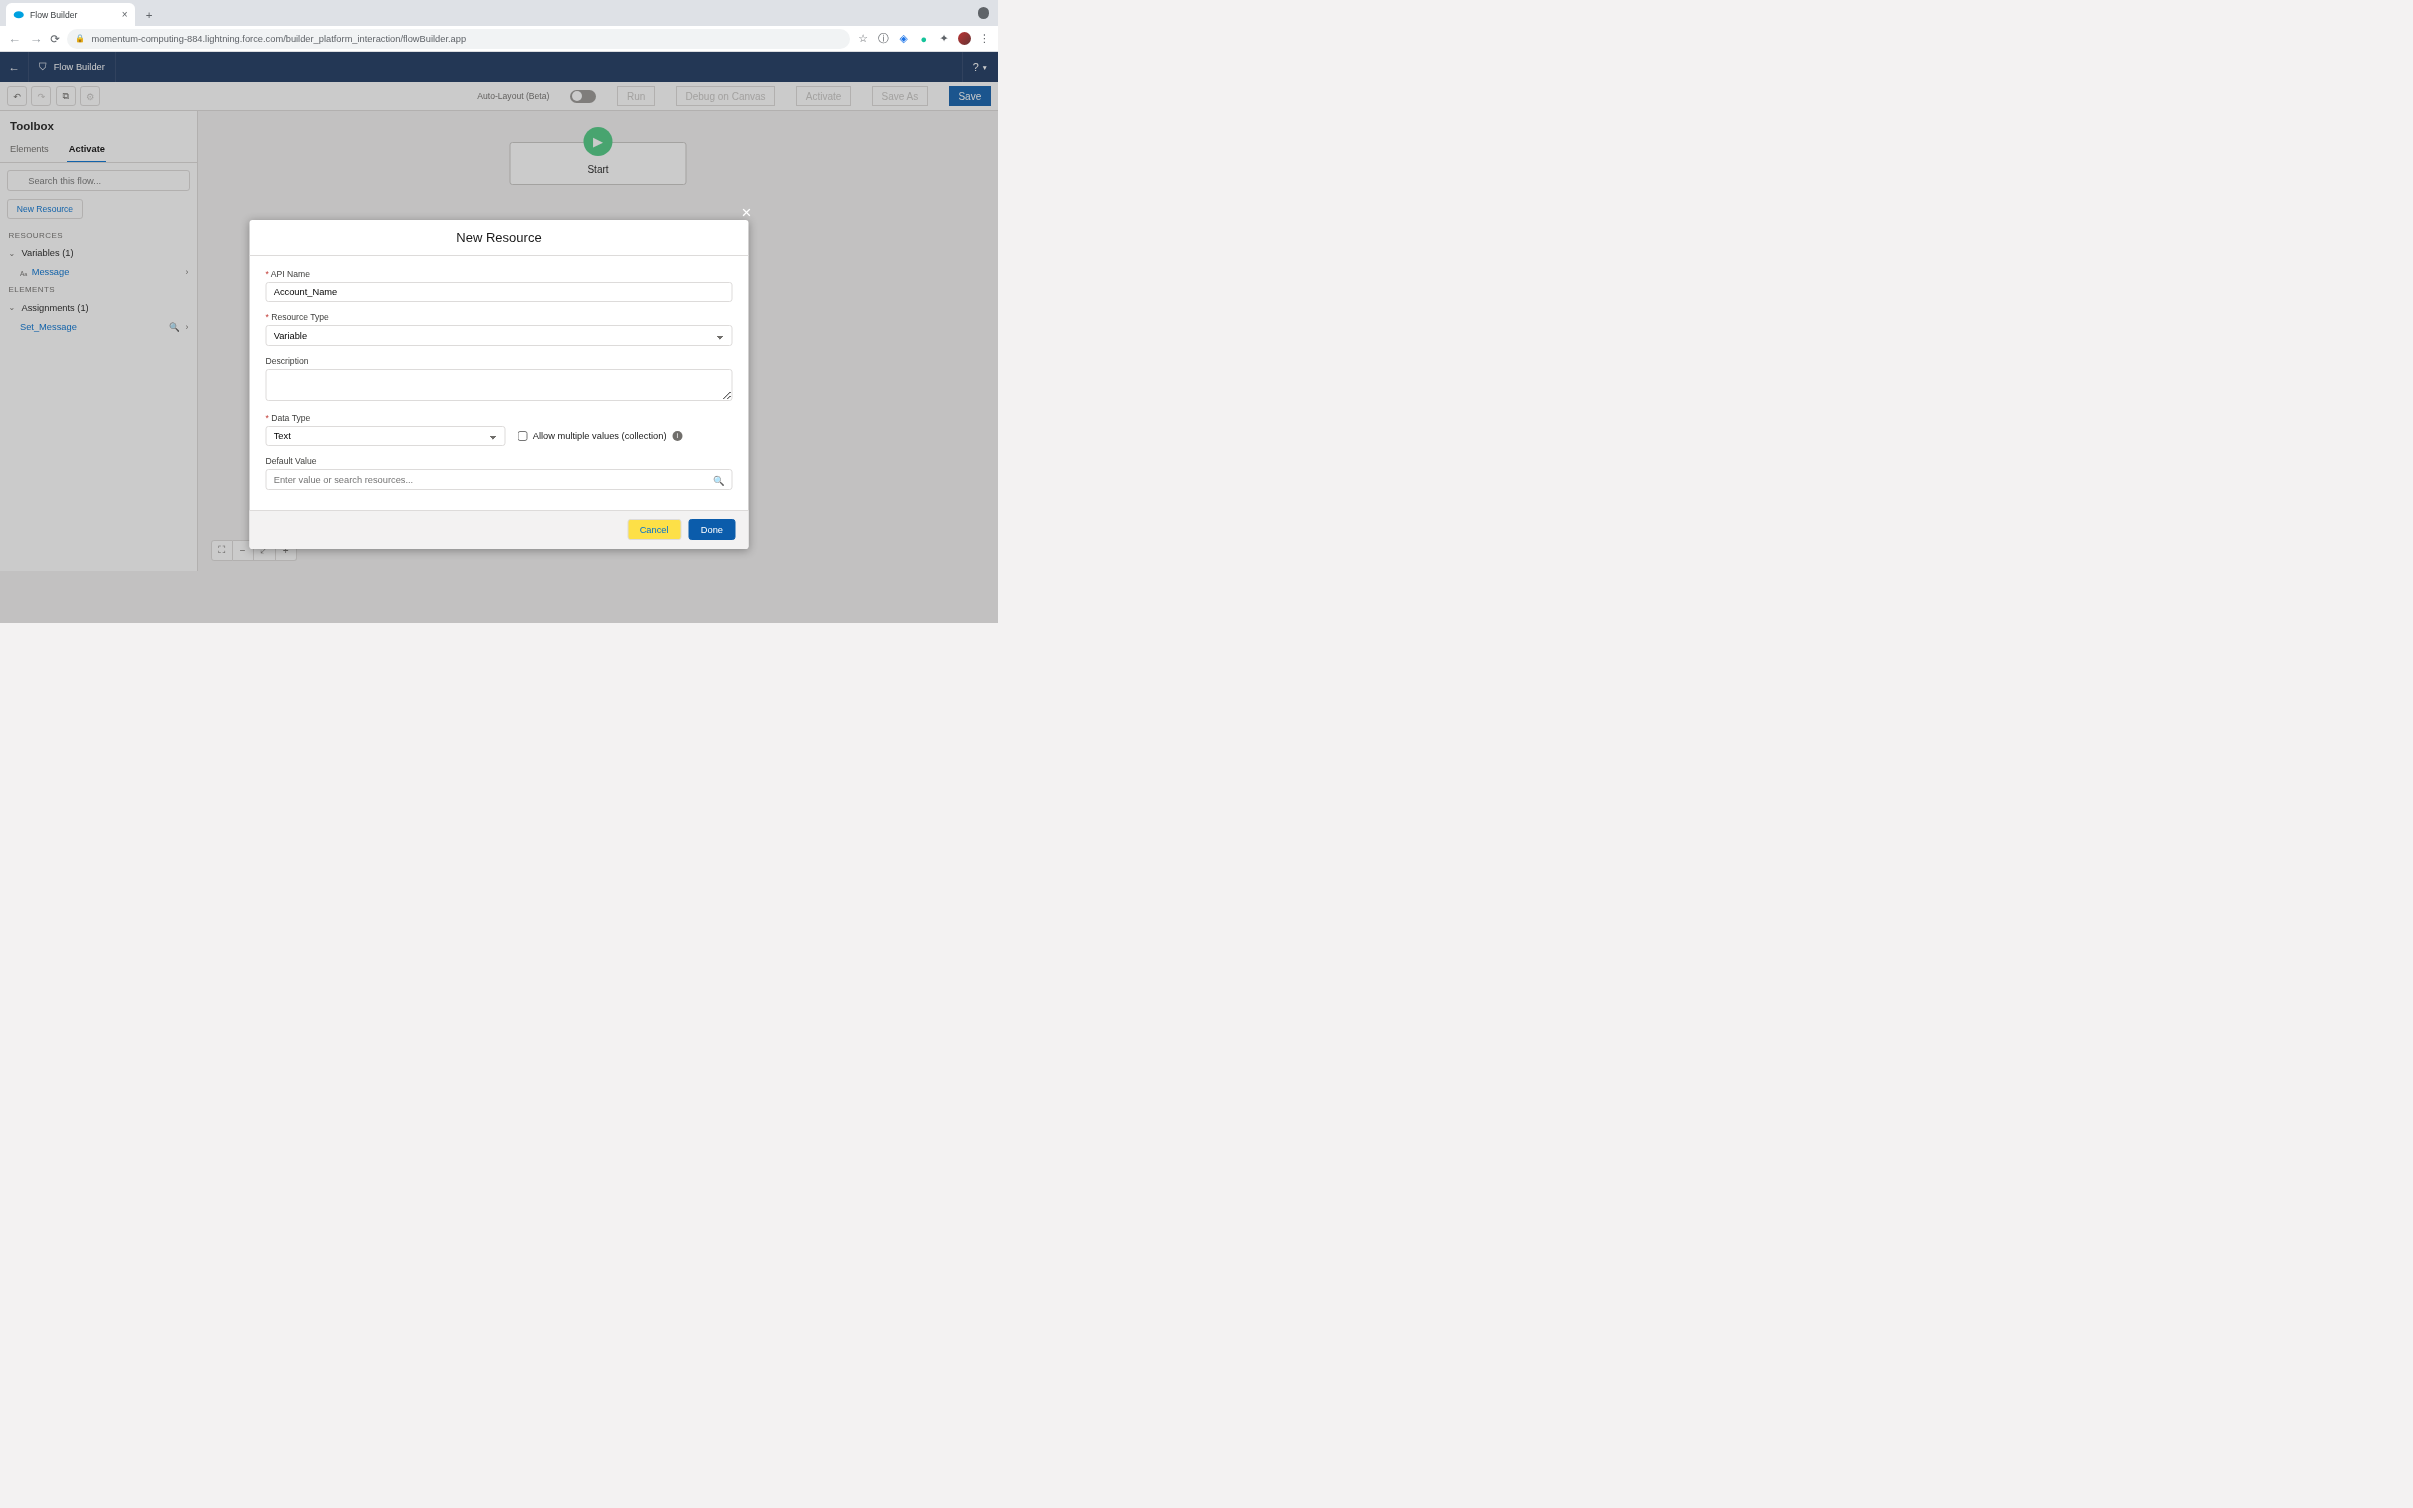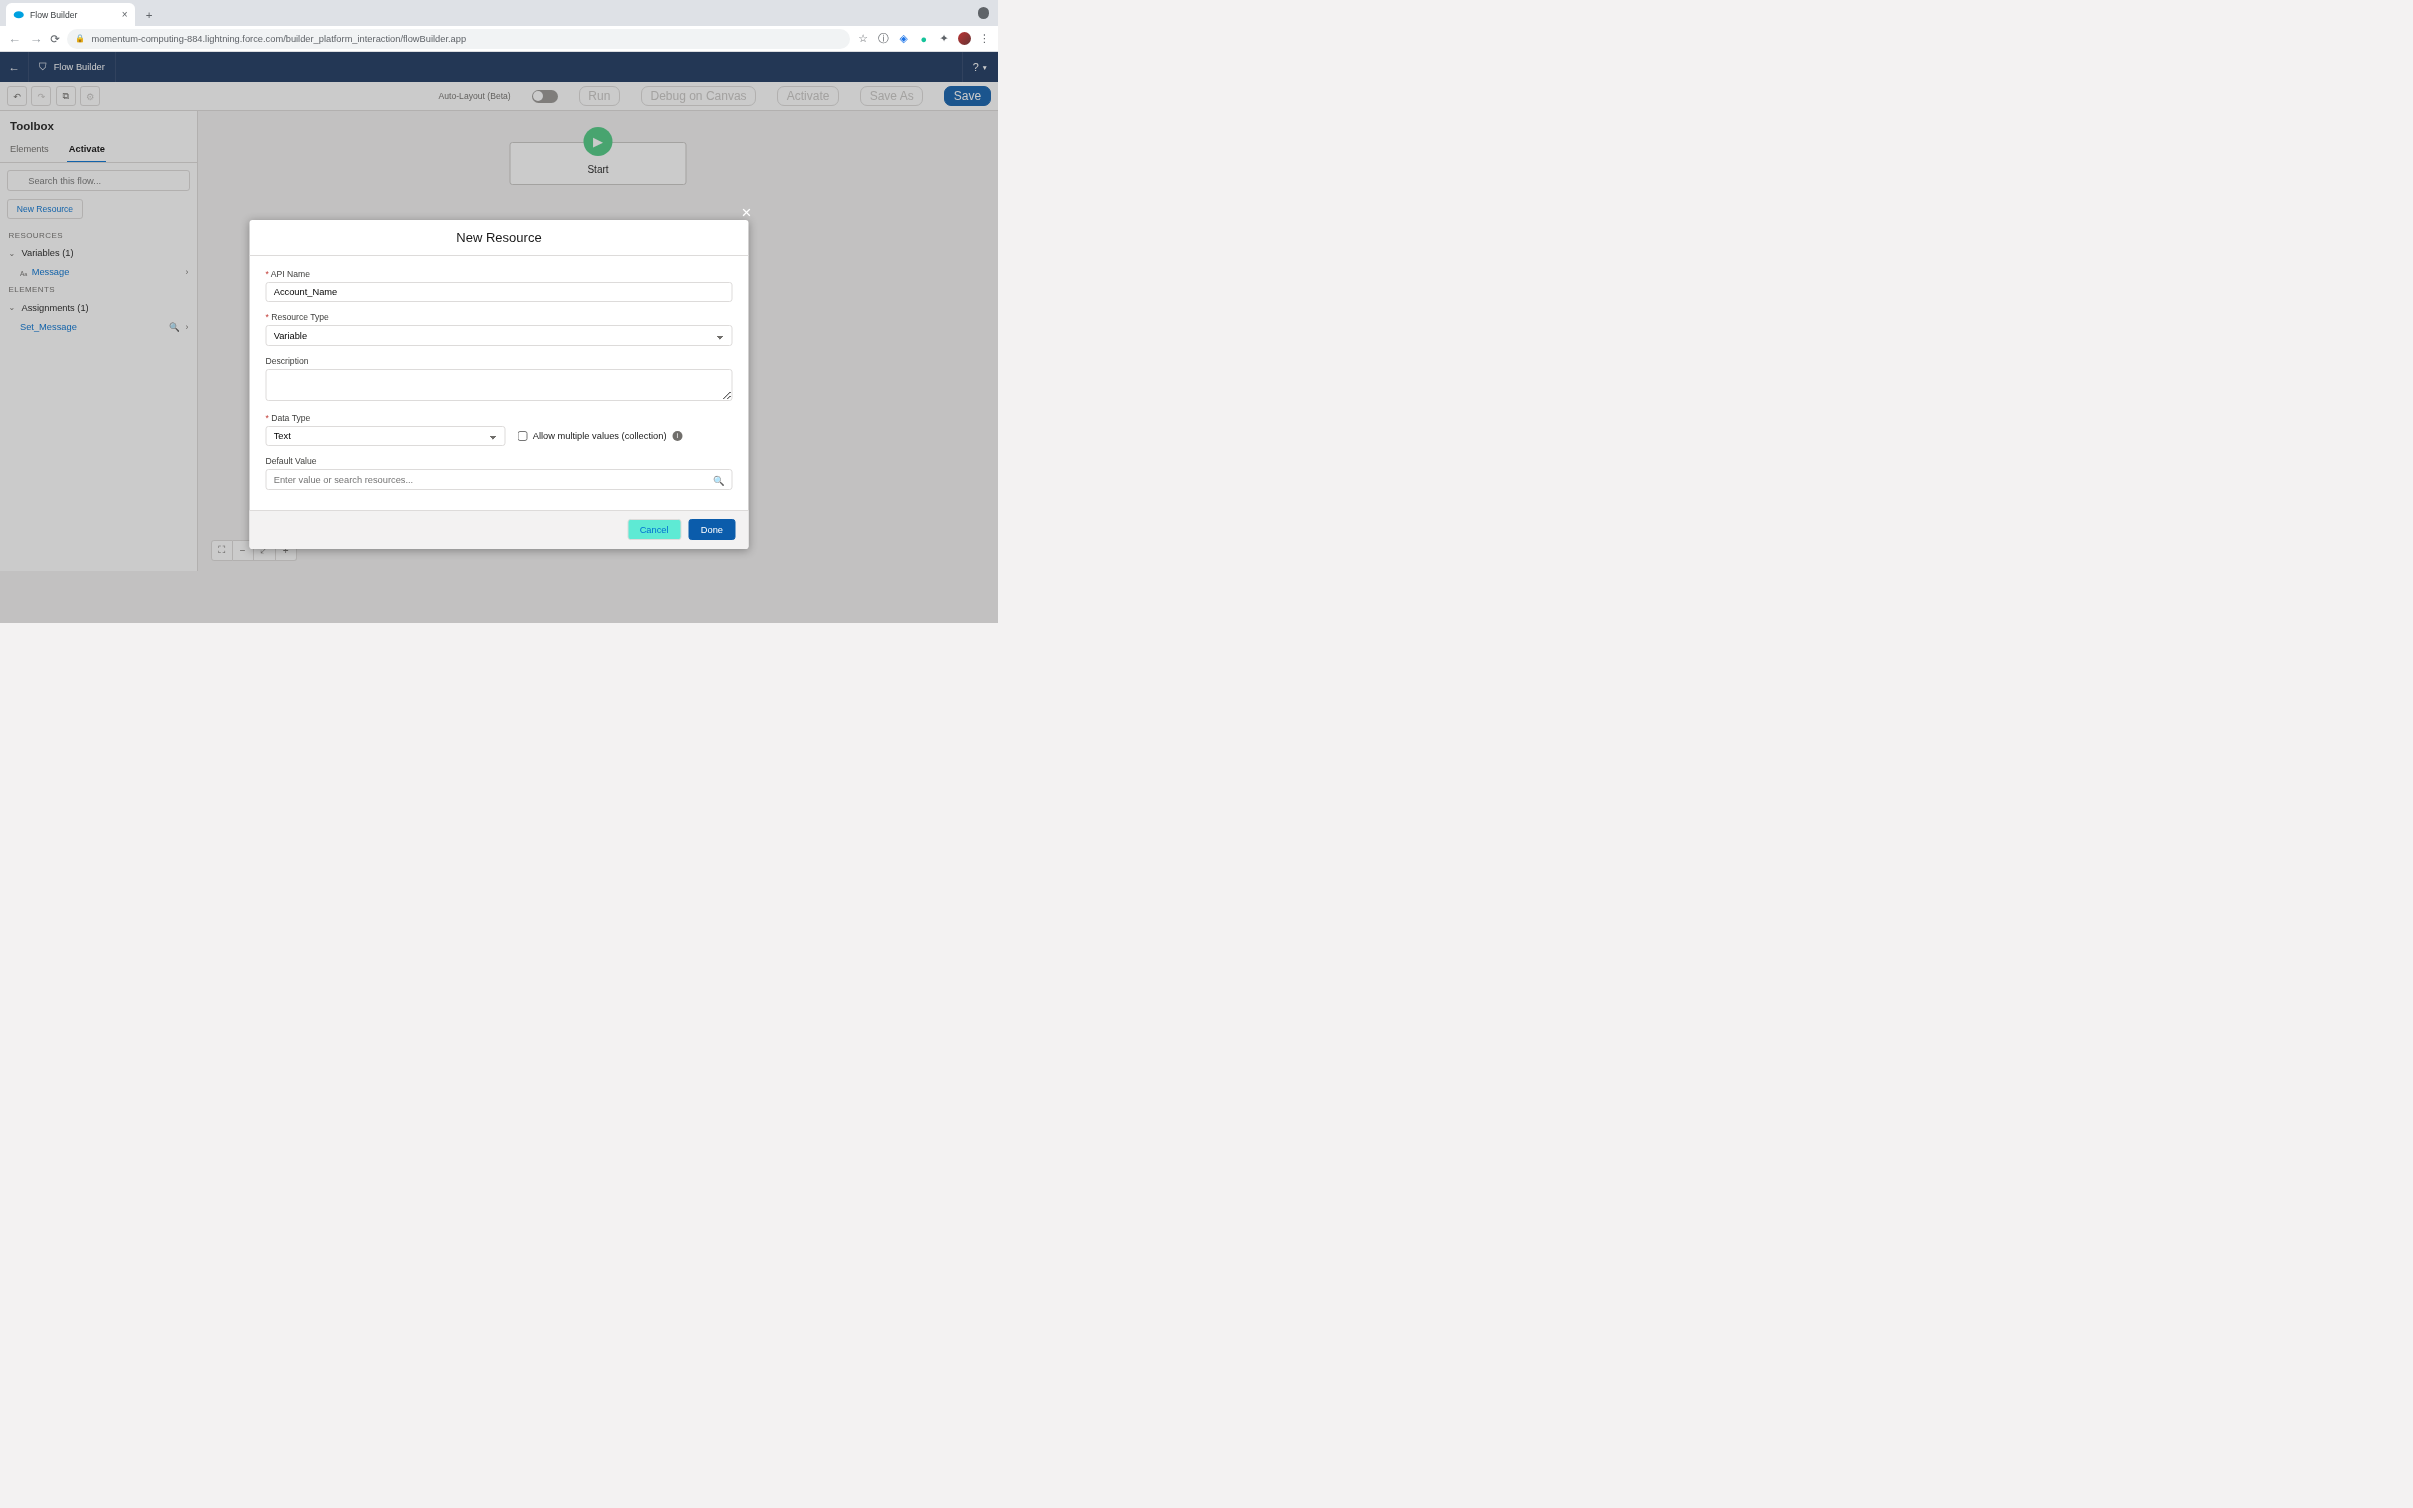--- a/index.html
+++ b/index.html
@@ -32,21 +32,21 @@
 .help-btn { margin-left:auto; padding:0 10px; border-left:0.7px solid #2a4269; height:30px; display:flex; align-items:center; gap:2.9px; font-size:10.8px; }
 
 
 .toolbar-row { background:#fff; height:29px; border-bottom:0.7px solid #dddbda; display:flex; align-items:center; padding:0 7.2px; gap:4.3px; }
 .tb-btn { width:20px; height:20px; border:0.7px solid #dddbda; border-radius:2.9px; display:flex; align-items:center; justify-content:center; color:#706e6b; background:#fff; font-size:9.3px; }
 .tb-btn.disabled, .tb-pill.disabled { color:#c9c7c5; }
 .toolbar-right { margin-left:auto; display:flex; align-items:center; gap:21px; }
 .auto-layout-label { font-size:8.6px; color:#706e6b; }
 .toggle { width:26px; height:13px; background:#969492; border-radius:6.5px; position:relative; }
 .toggle::after { content:""; position:absolute; left:1.4px; top:1.4px; width:10px; height:10px; border-radius:50%; background:#fff; }
-.tb-pill { height:20px; border:0.7px solid #dddbda; border-radius:7px; padding:0 8.6px; display:flex; align-items:center; font-size:12px; background:#fff; }
+.tb-pill { height:20px; border:0.7px solid #dddbda; border-radius:0; padding:0 8.6px; display:flex; align-items:center; font-size:10px; background:#fff; }
 .tb-pill.primary { background:#0b5cab; border-color:#0b5cab; color:#fff; }
 
 
 .main { display:flex; height:calc(100% - 26px - 26px - 30px - 29px); position:relative; }
 .sidebar { width:198px; background:#fff; border-right:0.7px solid #dddbda; display:flex; flex-direction:column; }
 .sidebar-title { padding:8.6px 10px 5.7px; font-size:11.5px; font-weight:600; }
 .sidebar-tabs { display:flex; border-bottom:0.7px solid #dddbda; }
 .sidebar-tab { padding:7.2px 10px; font-size:9.3px; color:#706e6b; position:relative; }
 .sidebar-tab.active { color:#080707; font-weight:600; }
 .sidebar-tab.active::after { content:""; position:absolute; left:8.6px; right:8.6px; bottom:-0.7px; height:1.4px; background:#0070d2; }
@@ -89,21 +89,21 @@
 .form-group { margin-bottom:10px; }
 .form-row { display:flex; gap:11.5px; align-items:flex-end; }
 .data-type-col { width:240px; }
 .checkbox-row { display:flex; align-items:center; gap:5.7px; font-size:9.3px; padding-bottom:5.7px; }
 .checkbox-row input { width:10px; height:10px; }
 .info-icon { width:10px; height:10px; border-radius:50%; background:#706e6b; color:#fff; font-size:7.2px; display:flex; align-items:center; justify-content:center; }
 .default-value-wrap { position:relative; }
 .default-value-wrap .sicon { position:absolute; right:7.2px; top:5.7px; color:#706e6b; }
 .avail-heading { font-size:8.6px; font-weight:700; margin-bottom:4.3px; }
 .modal-footer { background:#f3f2f2; padding:8.6px 13px; display:flex; justify-content:flex-end; gap:7.2px; border-top:0.7px solid #dddbda; border-radius:0 0 2.9px 2.9px; }
-.btn { border:0.7px solid #dddbda; border-radius:2.9px; padding:4.3px 11.5px; font-size:9.3px; background:#5eead4; cursor:pointer; }
+.btn { border:0.7px solid #dddbda; border-radius:2.9px; padding:4.3px 11.5px; font-size:9.3px; background:#fde047; cursor:pointer; }
 .btn.cancel { color:#0070d2; }
 .btn.primary { background:#0b5cab; border-color:#0b5cab; color:#fff; }
 
 .dimmer { position:absolute; inset:0; background:rgba(120,120,120,0.18); pointer-events:none; }
 .app-shell { position:relative; }
 </style>
 </head>
 <body>
 
 <div class="browser-chrome">

